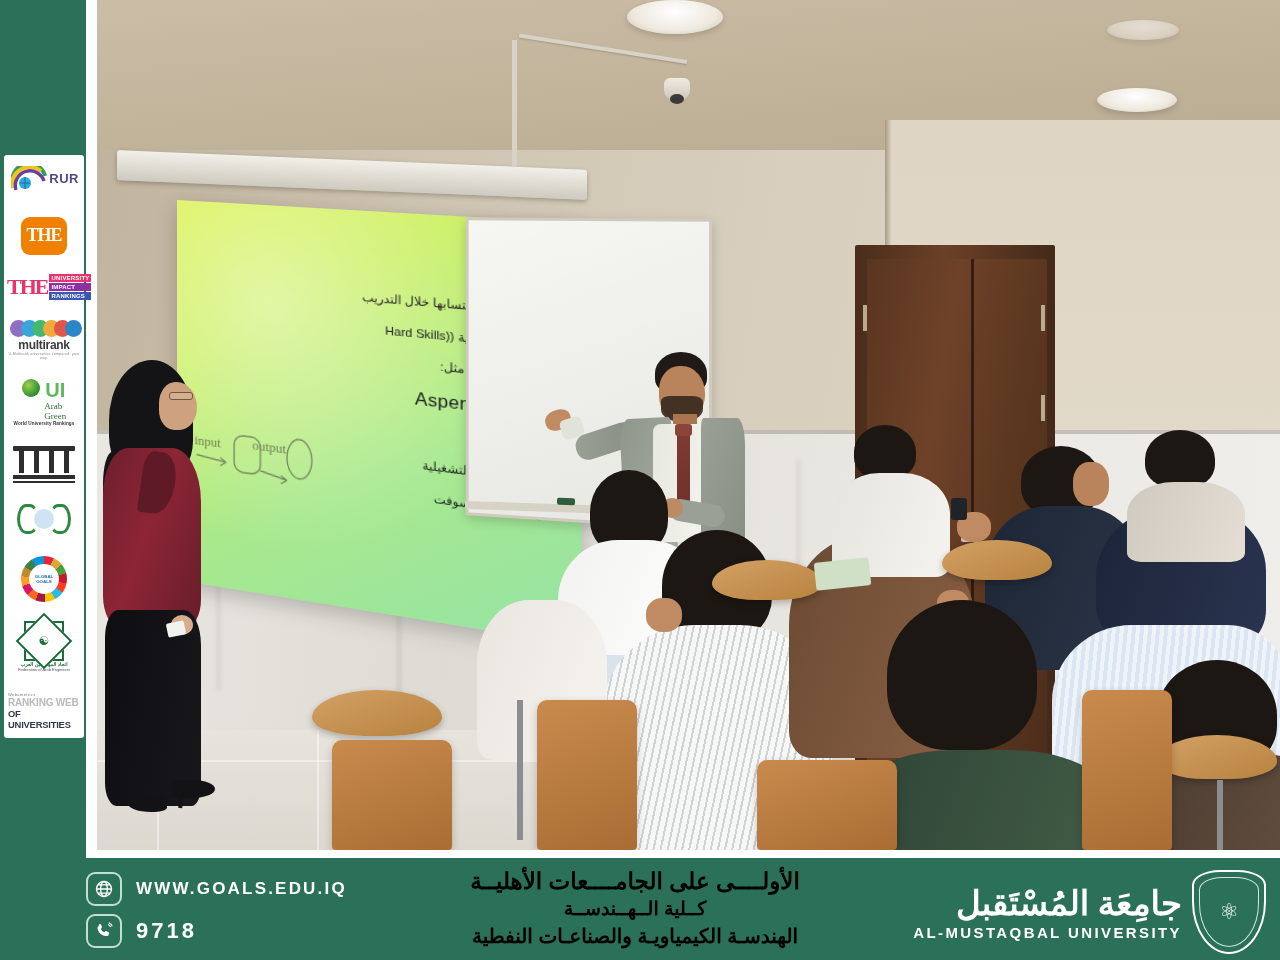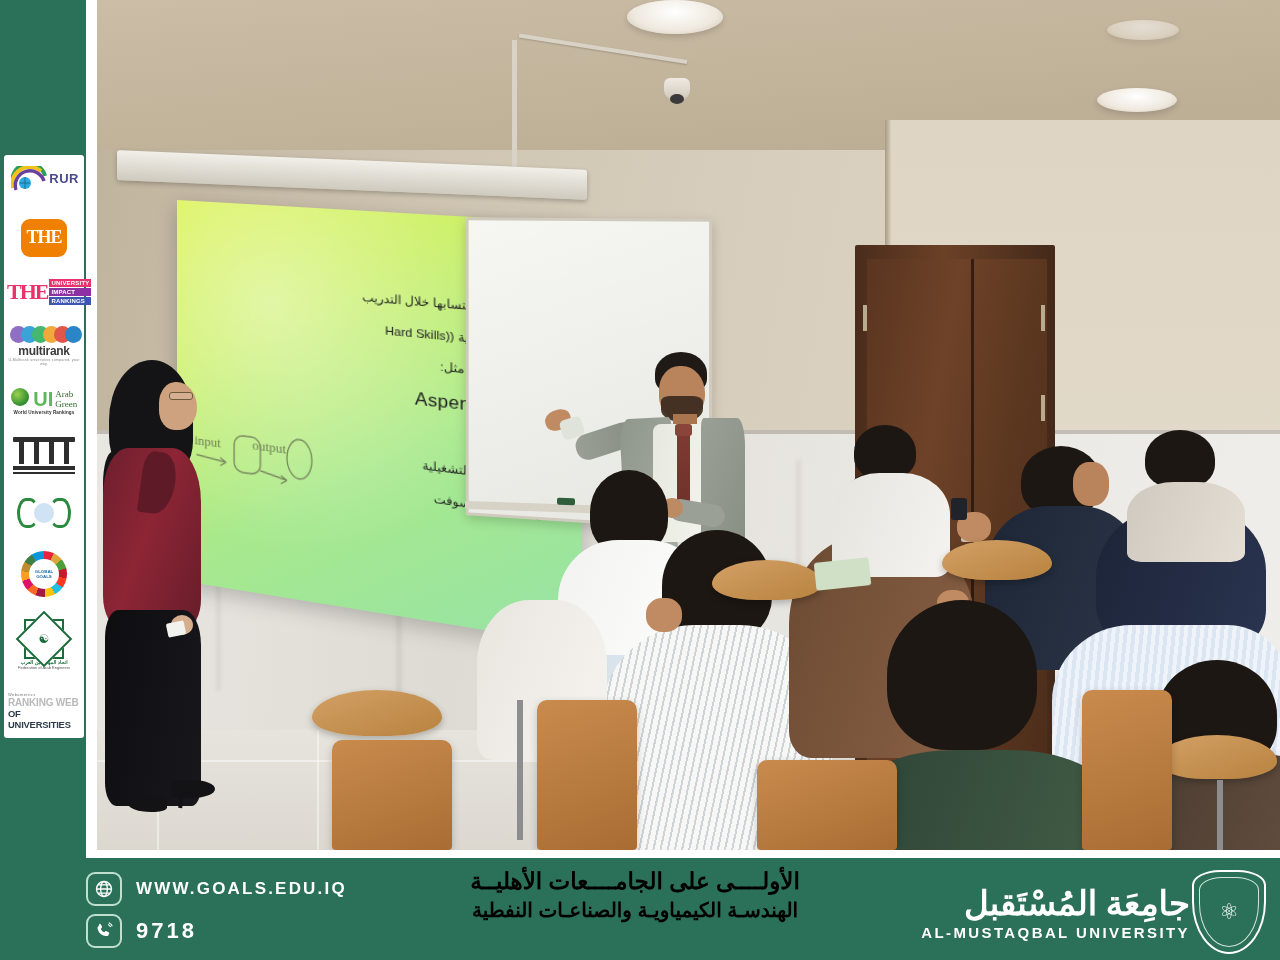--- a/index.html
+++ b/index.html
@@ -47,21 +47,21 @@
   .mrank .discs { display:flex; margin-left:2px; }
   .mrank .discs i { display:block; width:17px; height:17px; border-radius:50%;
                     margin-right:-6px; }
   .mrank .word { font-size:12px; color:#3b3b3b; font-weight:600; letter-spacing:-.3px;
                  margin-top:1px; text-align:center;}
   .mrank .sub { font-size:3.6px; color:#888; text-align:center; letter-spacing:.2px; }
   .uigm { width:70px; text-align:center; }
   .uigm .globe { width:18px;height:18px;border-radius:50%;
                  background:radial-gradient(circle at 35% 35%, #9ad24f, #2e8b2e 70%);
                  display:inline-block; }
-  .uigm .u { display:inline-flex; align-items:center; gap:2px; justify-content:center;}
+  .uigm .u { display:inline-flex; align-items:center; gap:2px; justify-content:center;flex-direction:column;}
   .uigm .ul { color:#5bb85b; font-size:20px; font-weight:700; line-height:.9;}
   .uigm .gt { text-align:left; }
   .uigm .gt b { display:block; color:#2f6d2f; font-size:9px; line-height:10px;
                 font-family:"Liberation Serif", serif; font-weight:400;}
   .uigm .cap { font-size:4.6px; color:#333; font-weight:700; letter-spacing:.1px; }
   .pillars { width:62px; }
   .pillars .top { height:5px; background:#2e2e2e; border-radius:1px; }
   .pillars .cols { display:flex; justify-content:space-between; padding:0 6px; height:22px; }
   .pillars .cols i { width:5px; background:#2e2e2e; }
   .pillars .base { height:4px; background:#2e2e2e; margin-top:2px;}
@@ -285,21 +285,21 @@
       font-family:"Liberation Sans", sans-serif; }
   .ctext.phone { font-size:22px; letter-spacing:3px; }
 
   .center-ar { position:absolute; left:400px; top:8px; width:470px; text-align:center;
       color:#000000; direction:rtl; }
   .center-ar .l1 { font-size:23px; font-weight:700; letter-spacing:0px; line-height:30px; }
   .center-ar .l2 { font-size:19px; font-weight:700; line-height:26px; }
   .center-ar .l3 { font-size:20px; font-weight:700; line-height:28px; }
 
   .brand { position:absolute; right:14px; top:12px; display:flex; align-items:center;
-      gap:2px; }
+      gap:10px; }
   .brand .words { text-align:right; color:#ffffff; }
   .brand .ar { font-size:34px; line-height:40px; font-family:"Liberation Serif", serif;
       font-weight:700; letter-spacing:-1px; }
   .brand .en { font-size:15px; font-weight:800; letter-spacing:2.4px; }
   .shield { width:74px; height:84px; position:relative; }
   .shield .outer { position:absolute; inset:0; border:2.5px solid #ffffff;
       border-radius:38% 38% 50% 50%/18% 18% 62% 62%; }
   .shield .inner { position:absolute; inset:7px; border:1.5px solid #cfe7da;
       border-radius:38% 38% 50% 50%/18% 18% 62% 62%;
       display:flex; align-items:center; justify-content:center; }
@@ -634,20 +634,21 @@
             <path d="M17 4.2a7 7 0 0 1 3 3" stroke="#ffffff" stroke-width="1.3" fill="none"></path>
             <path d="M17.8 2a9.5 9.5 0 0 1 4.2 4.2" stroke="#ffffff" stroke-width="1.3" fill="none"></path>
           </svg>
         </span>
         <span class="ctext phone">9718</span>
       </div>
     </div>
 
     <div class="center-ar">
       <div class="l1">الأولــــى على الجامــــعات الأهليــة</div>
+      <div class="l2">كــلية الــهــندســة</div>
       <div class="l3">الهندسـة الكيمياويـة والصناعـات النفطية</div>
     </div>
 
     <div class="brand">
       <div class="words">
         <div class="ar">جامِعَة المُسْتَقبل</div>
         <div class="en">AL-MUSTAQBAL  UNIVERSITY</div>
       </div>
       <div class="shield">
         <div class="outer"></div>

